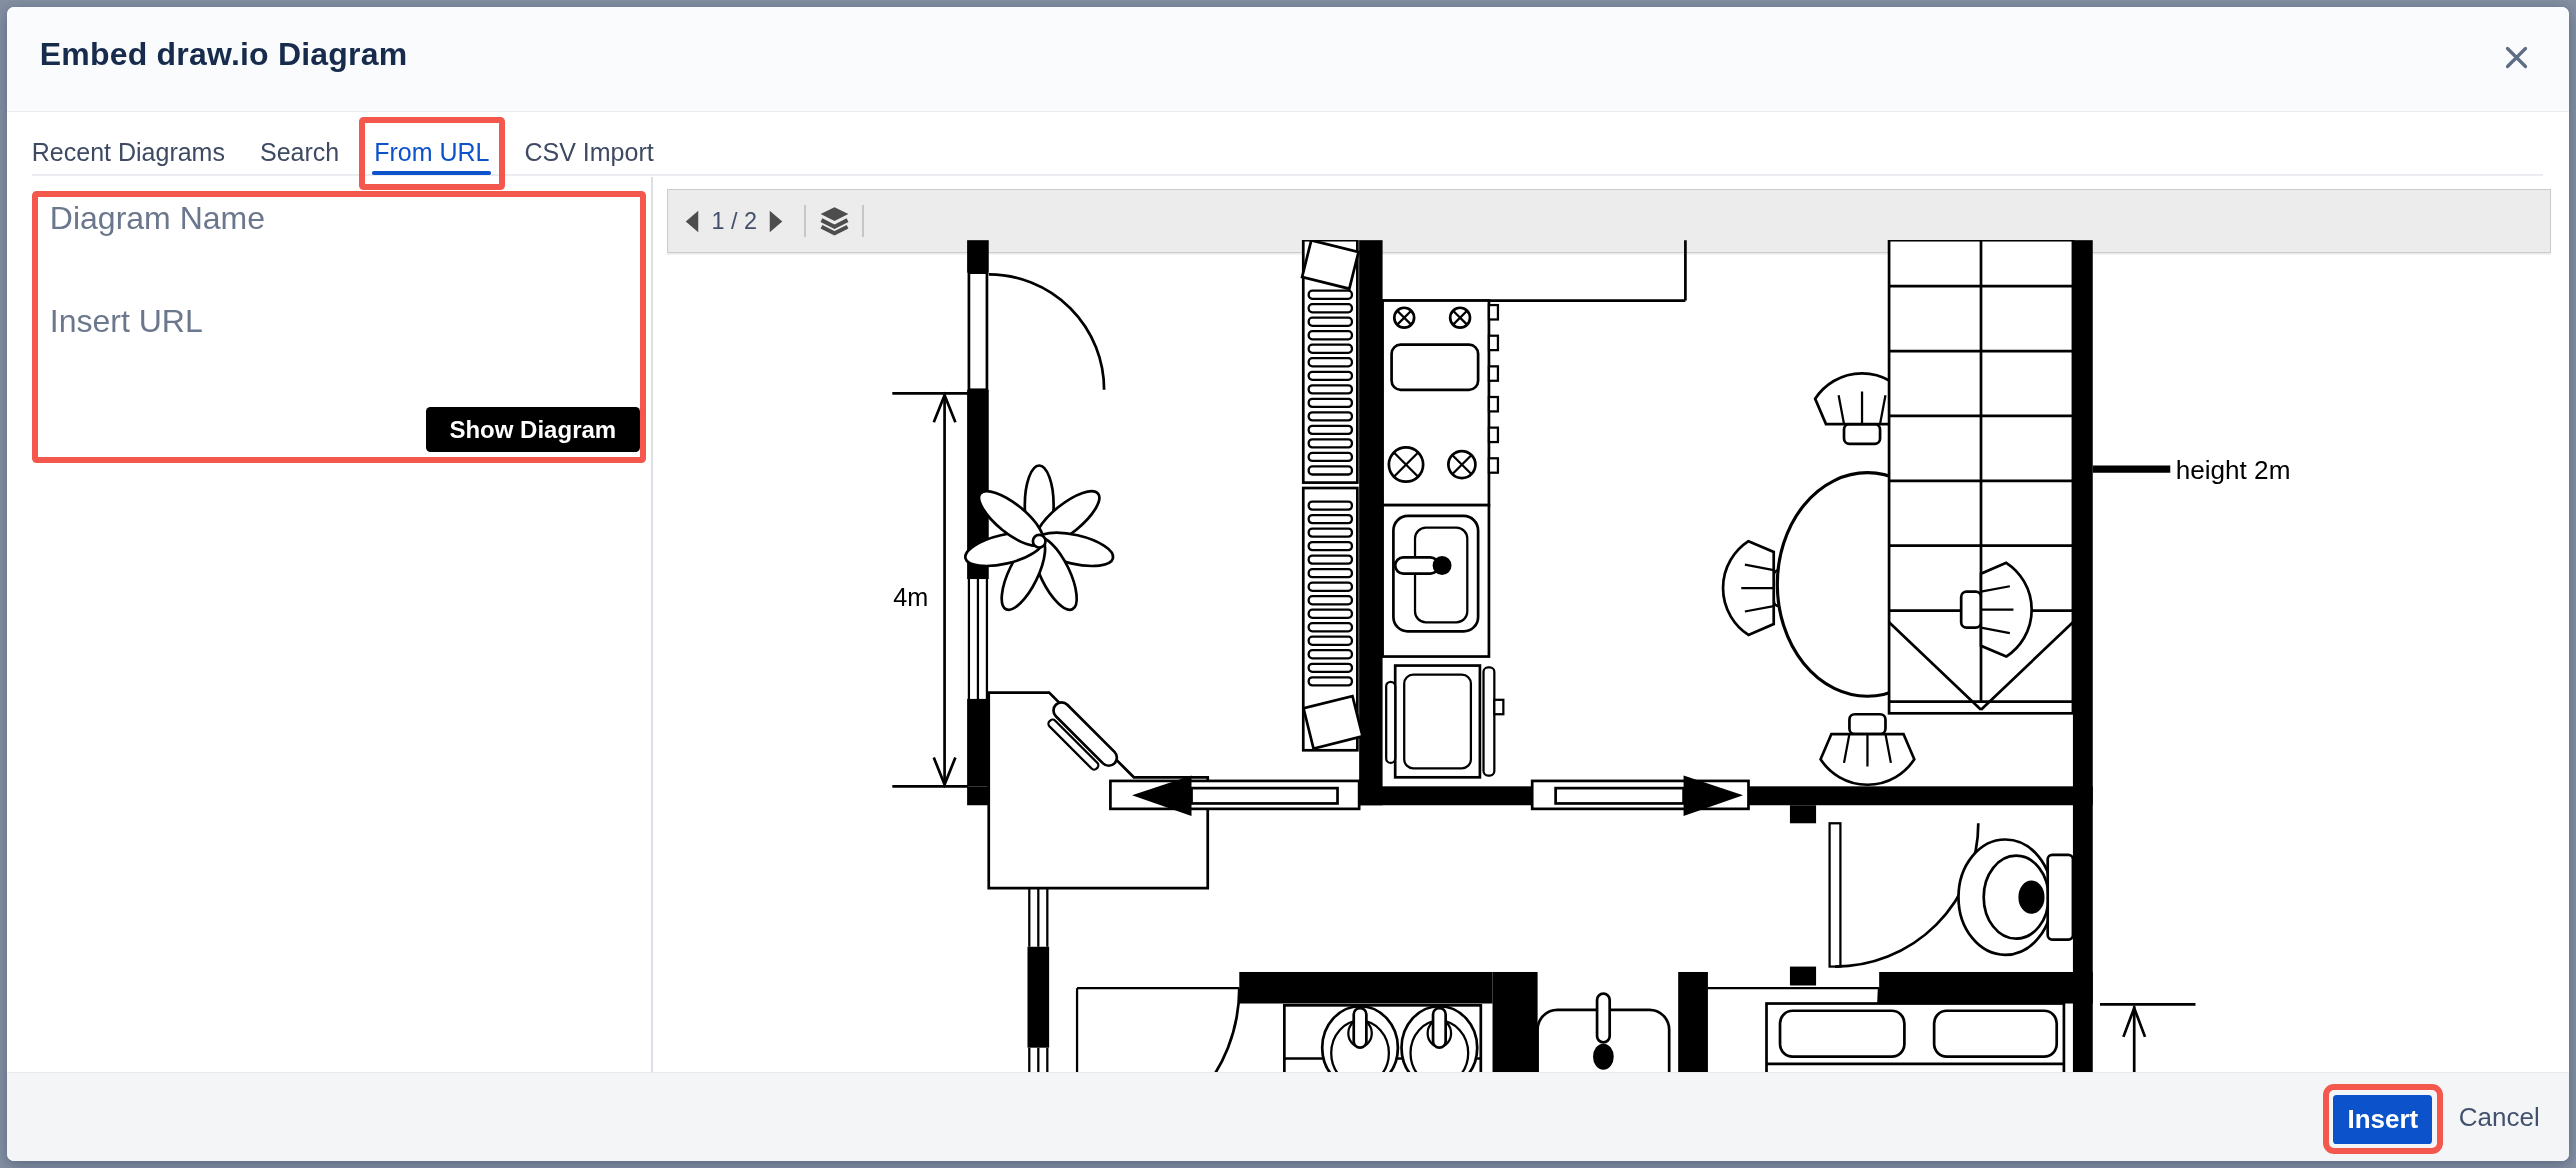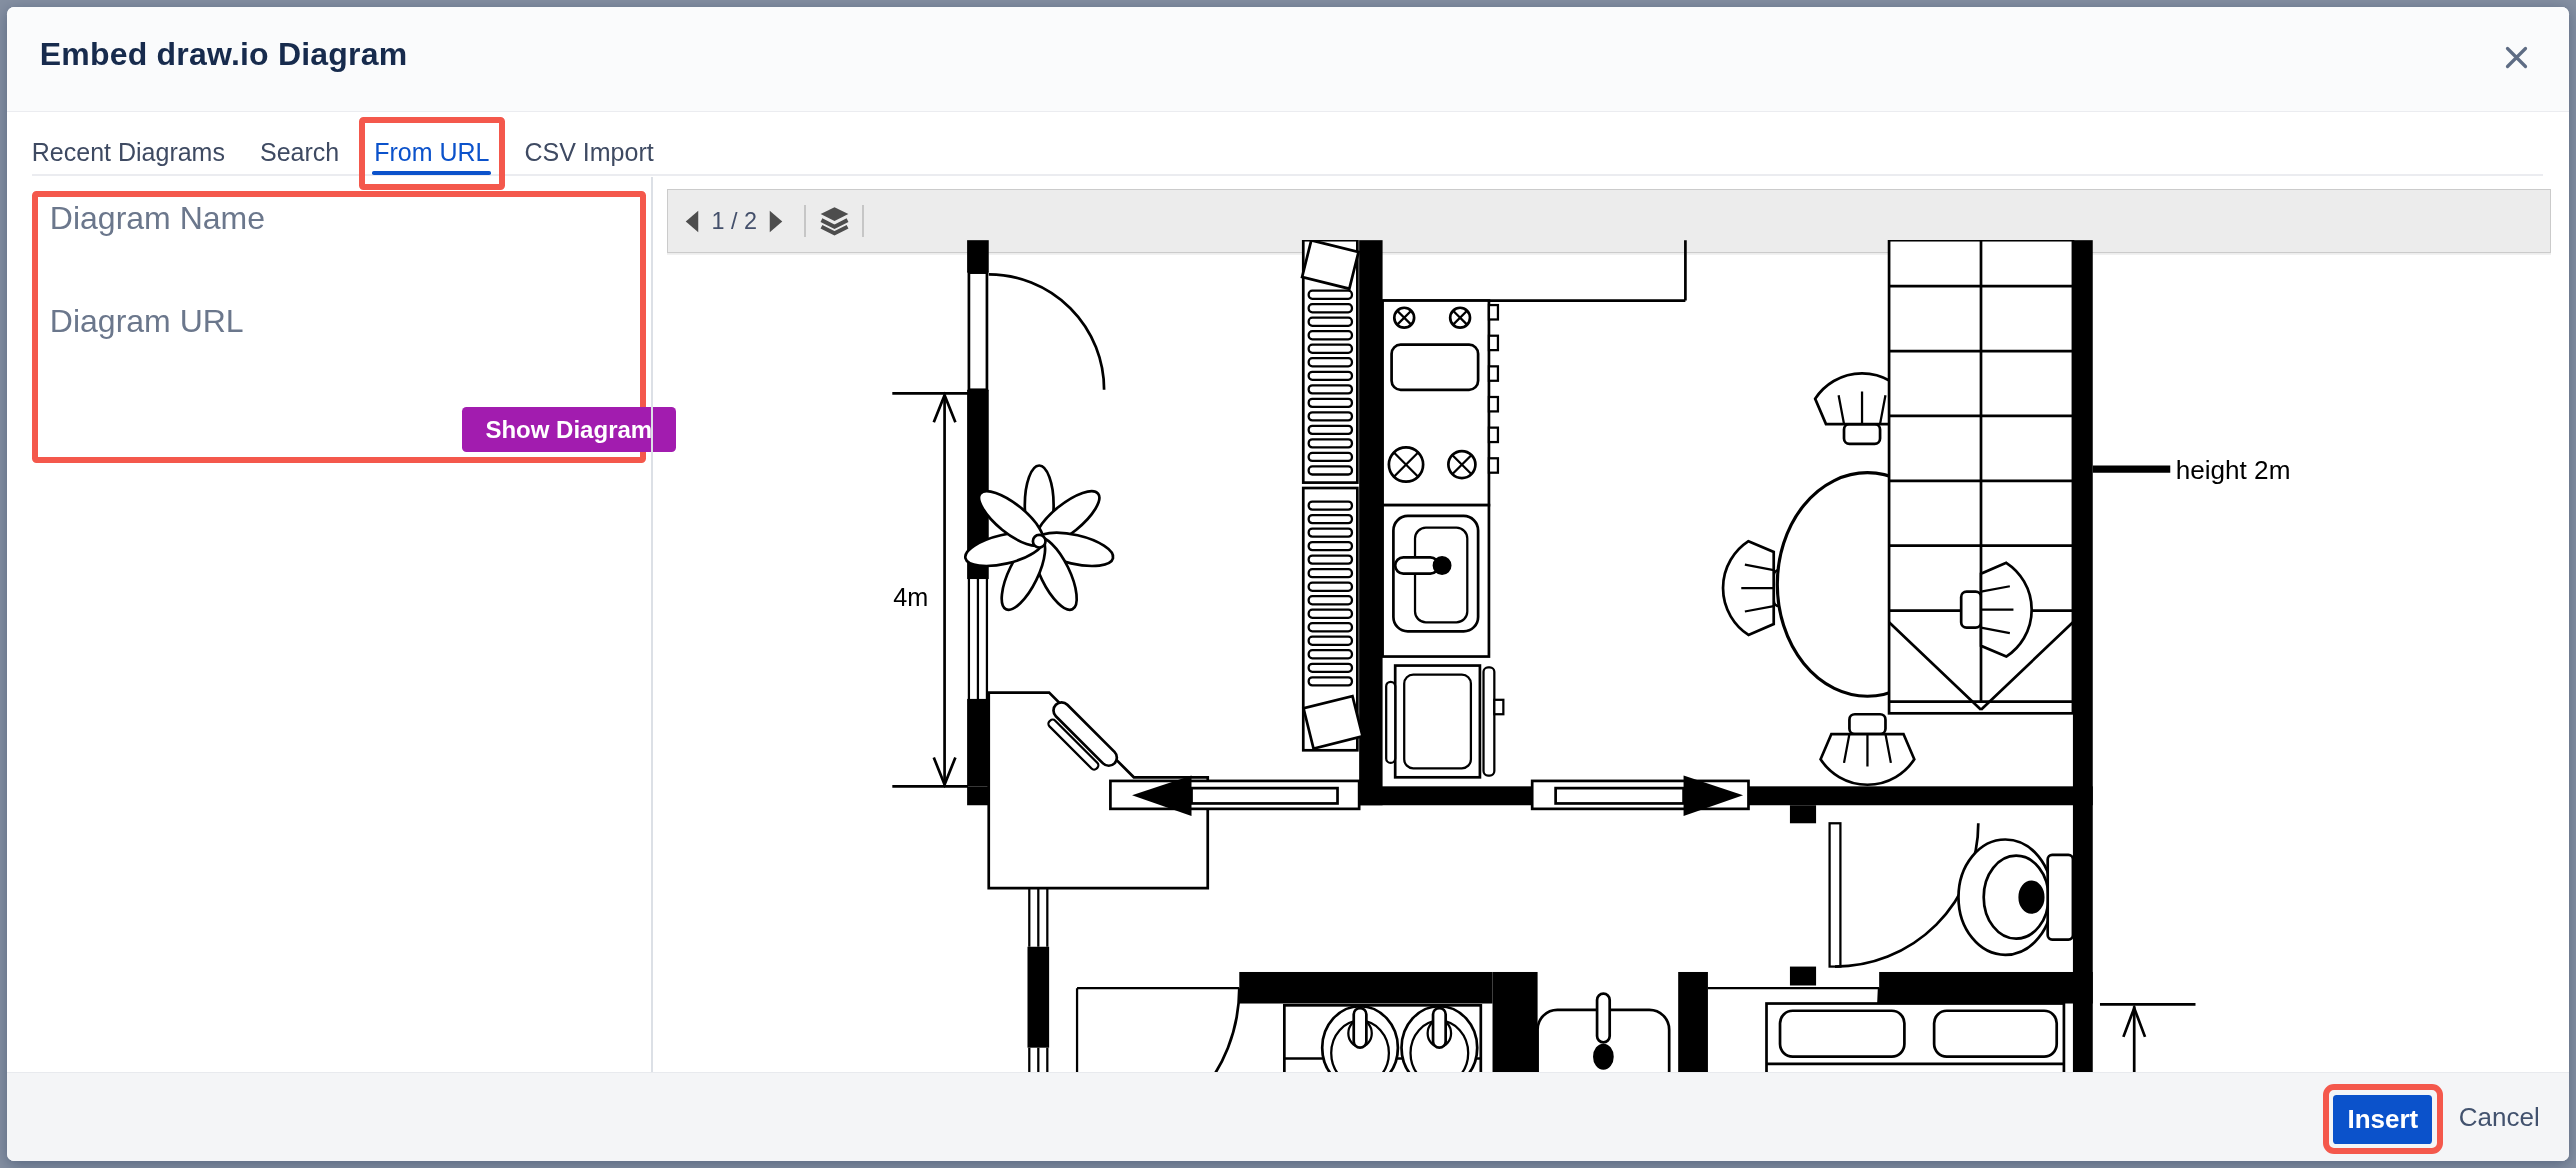--- a/index.html
+++ b/index.html
@@ -31,22 +31,22 @@
 
   
   .panel-annotation{position:absolute;left:32px;top:191px;width:602px;height:260px;border:6.3px solid #F4584C;border-radius:4.5px;pointer-events:none;}
   .form-label{position:absolute;font-size:32px;color:#6B778C;}
   .lbl-name{left:50px;top:200px;}
   .lbl-url{left:50px;top:303px;}
   .text-input{position:absolute;left:47px;width:422px;height:49px;border:1.8px solid #BFC7D2;border-radius:5.4px;
     font-family:"Liberation Sans",sans-serif;font-size:25px;color:#172B4D;padding:0 0 0 12.6px;outline:none;background:#fff;}
   .inp-name{top:242px;}
   .inp-url{top:344px;}
-  .show-btn{position:absolute;left:426px;top:407px;width:214px;height:45px;background:#a21caf;color:#fff;
-    border:none;border-radius:4.5px;font-family:"Liberation Sans",sans-serif;font-size:24px;font-weight:700;cursor:pointer;margin-left:36px;}
+  .show-btn{position:absolute;left:426px;top:407px;width:214px;height:45px;background:#000000;color:#fff;
+    border:none;border-radius:4.5px;font-family:"Liberation Sans",sans-serif;font-size:24px;font-weight:700;cursor:pointer;}
 
   .v-divider{position:absolute;left:651px;top:177px;width:1.8px;height:897px;background:#DCE0E6;}
 
   
   .toolbar{position:absolute;left:667px;top:189px;width:1884px;height:64px;background:#ECECEC;
     border:0.9px solid #CBCBCB;box-sizing:border-box;display:flex;align-items:center;padding:0 9px;
     box-shadow:0 1.8px 0 rgba(0,0,0,.07);}
   .tb-btn{display:flex;align-items:center;justify-content:center;width:31px;height:36px;cursor:pointer;}
   .pager{font-size:23.4px;color:#44506B;margin:0 3.6px;white-space:pre;}
   .tb-sep{width:1.8px;height:32px;background:#C6C6C6;margin:0 12.6px;}
@@ -83,21 +83,21 @@
       <div class="tab active">
         <span>From URL</span>
         <div class="tab-underline"></div>
         <div class="tab-annotation"></div>
       </div>
       <div class="tab"><span>CSV Import</span></div>
     </div>
 
     <div class="panel-annotation"></div>
     <div class="form-label lbl-name">Diagram Name</div>
-    <div class="form-label lbl-url">Diagram URL</div>
+    <div class="form-label lbl-url">Insert URL</div>
     <button class="show-btn">Show Diagram</button>
 
     <div class="v-divider"></div>
 
     <div class="toolbar">
       <div class="tb-btn">
         <svg width="20" height="25" viewBox="0 0 22 28">
           <path d="M18 2 L4 14 L18 26 Z" fill="#4D4D4D"></path>
         </svg>
       </div>

